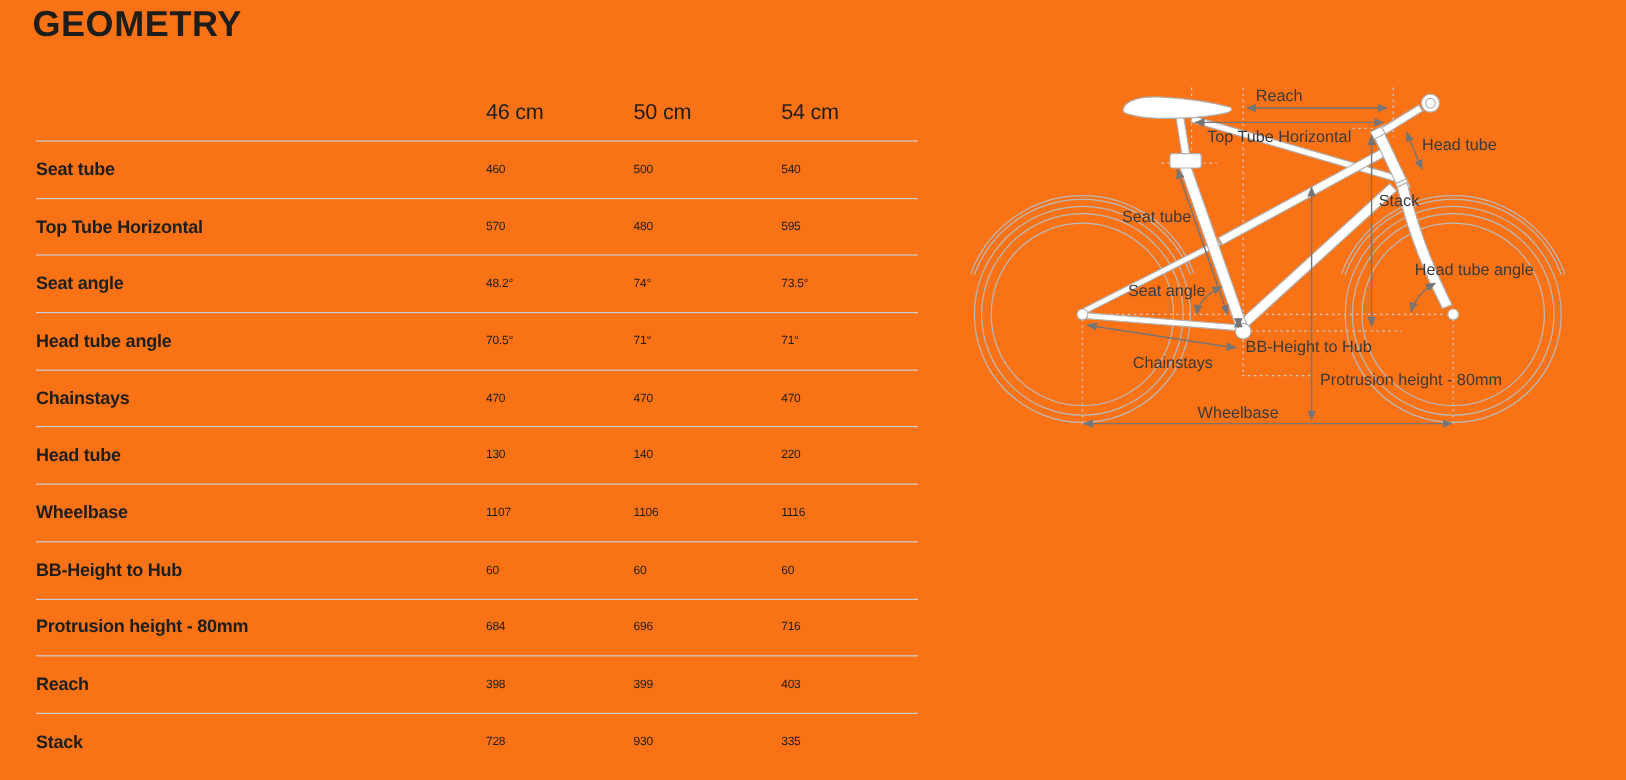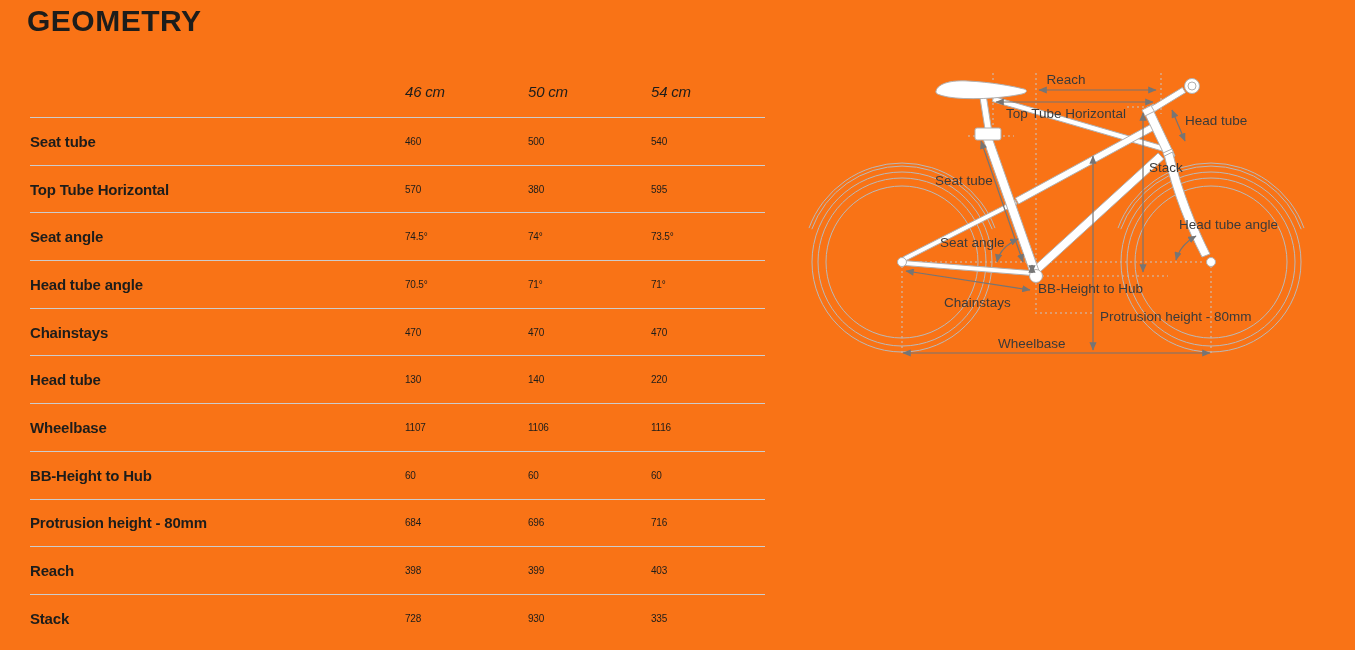--- a/index.html
+++ b/index.html
@@ -3,21 +3,21 @@
 <meta charset="utf-8">
 <style>
   html,body{margin:0;padding:0;background:#fff;}
   .page{position:relative;width:1355px;height:650px;background:#f97316;overflow:hidden;
         font-family:"Liberation Sans",sans-serif;color:#1d1d1b;}
   .page-title{position:absolute;left:27px;top:4px;font-size:30px;font-weight:800;
         letter-spacing:.5px;color:#1d1d1b;margin:0;}
   .geo-table{position:absolute;left:30px;top:80px;width:735px;}
   .thead,.trow{display:grid;grid-template-columns:375px 123px 123px 114px;align-items:center;}
   .thead{height:37px;align-items:start;}
-  .thcell{font-size:15px;letter-spacing:-.2px;padding-top:3px;font-style:italic;}
+  .thcell{font-size:18px;letter-spacing:-.2px;padding-top:3px;}
   .trow{height:46.7px;border-top:1px solid #cccccc;}
   .tlabel{font-size:15px;font-weight:bold;letter-spacing:-.2px;}
   .tval{font-size:10px;letter-spacing:-.2px;}
   .diagram{position:absolute;left:800px;top:55px;width:555px;height:320px;}
   .lbl{font-size:13.5px;fill:#3a3a3a;font-family:"Liberation Sans",sans-serif;}
   .tube{fill:#ffffff;stroke:#b0b0b0;stroke-width:1;}
   .wheel{fill:none;stroke:#b9b9b9;stroke-width:1;}
   .dot{stroke:#c6c6c6;stroke-width:1;fill:none;stroke-dasharray:2 3;}
   .arr{stroke:#757575;stroke-width:1.2;fill:none;}
 </style>
@@ -38,26 +38,26 @@
     <div>
         <div class="trow">
           <div class="tlabel">Seat tube</div>
           <div class="tval">460</div>
           <div class="tval">500</div>
           <div class="tval">540</div>
         </div>
         <div class="trow">
           <div class="tlabel">Top Tube Horizontal</div>
           <div class="tval">570</div>
-          <div class="tval">380</div>
+          <div class="tval">480</div>
           <div class="tval">595</div>
         </div>
         <div class="trow">
           <div class="tlabel">Seat angle</div>
-          <div class="tval">74.5°</div>
+          <div class="tval">48.2°</div>
           <div class="tval">74°</div>
           <div class="tval">73.5°</div>
         </div>
         <div class="trow">
           <div class="tlabel">Head tube angle</div>
           <div class="tval">70.5°</div>
           <div class="tval">71°</div>
           <div class="tval">71°</div>
         </div>
         <div class="trow">

